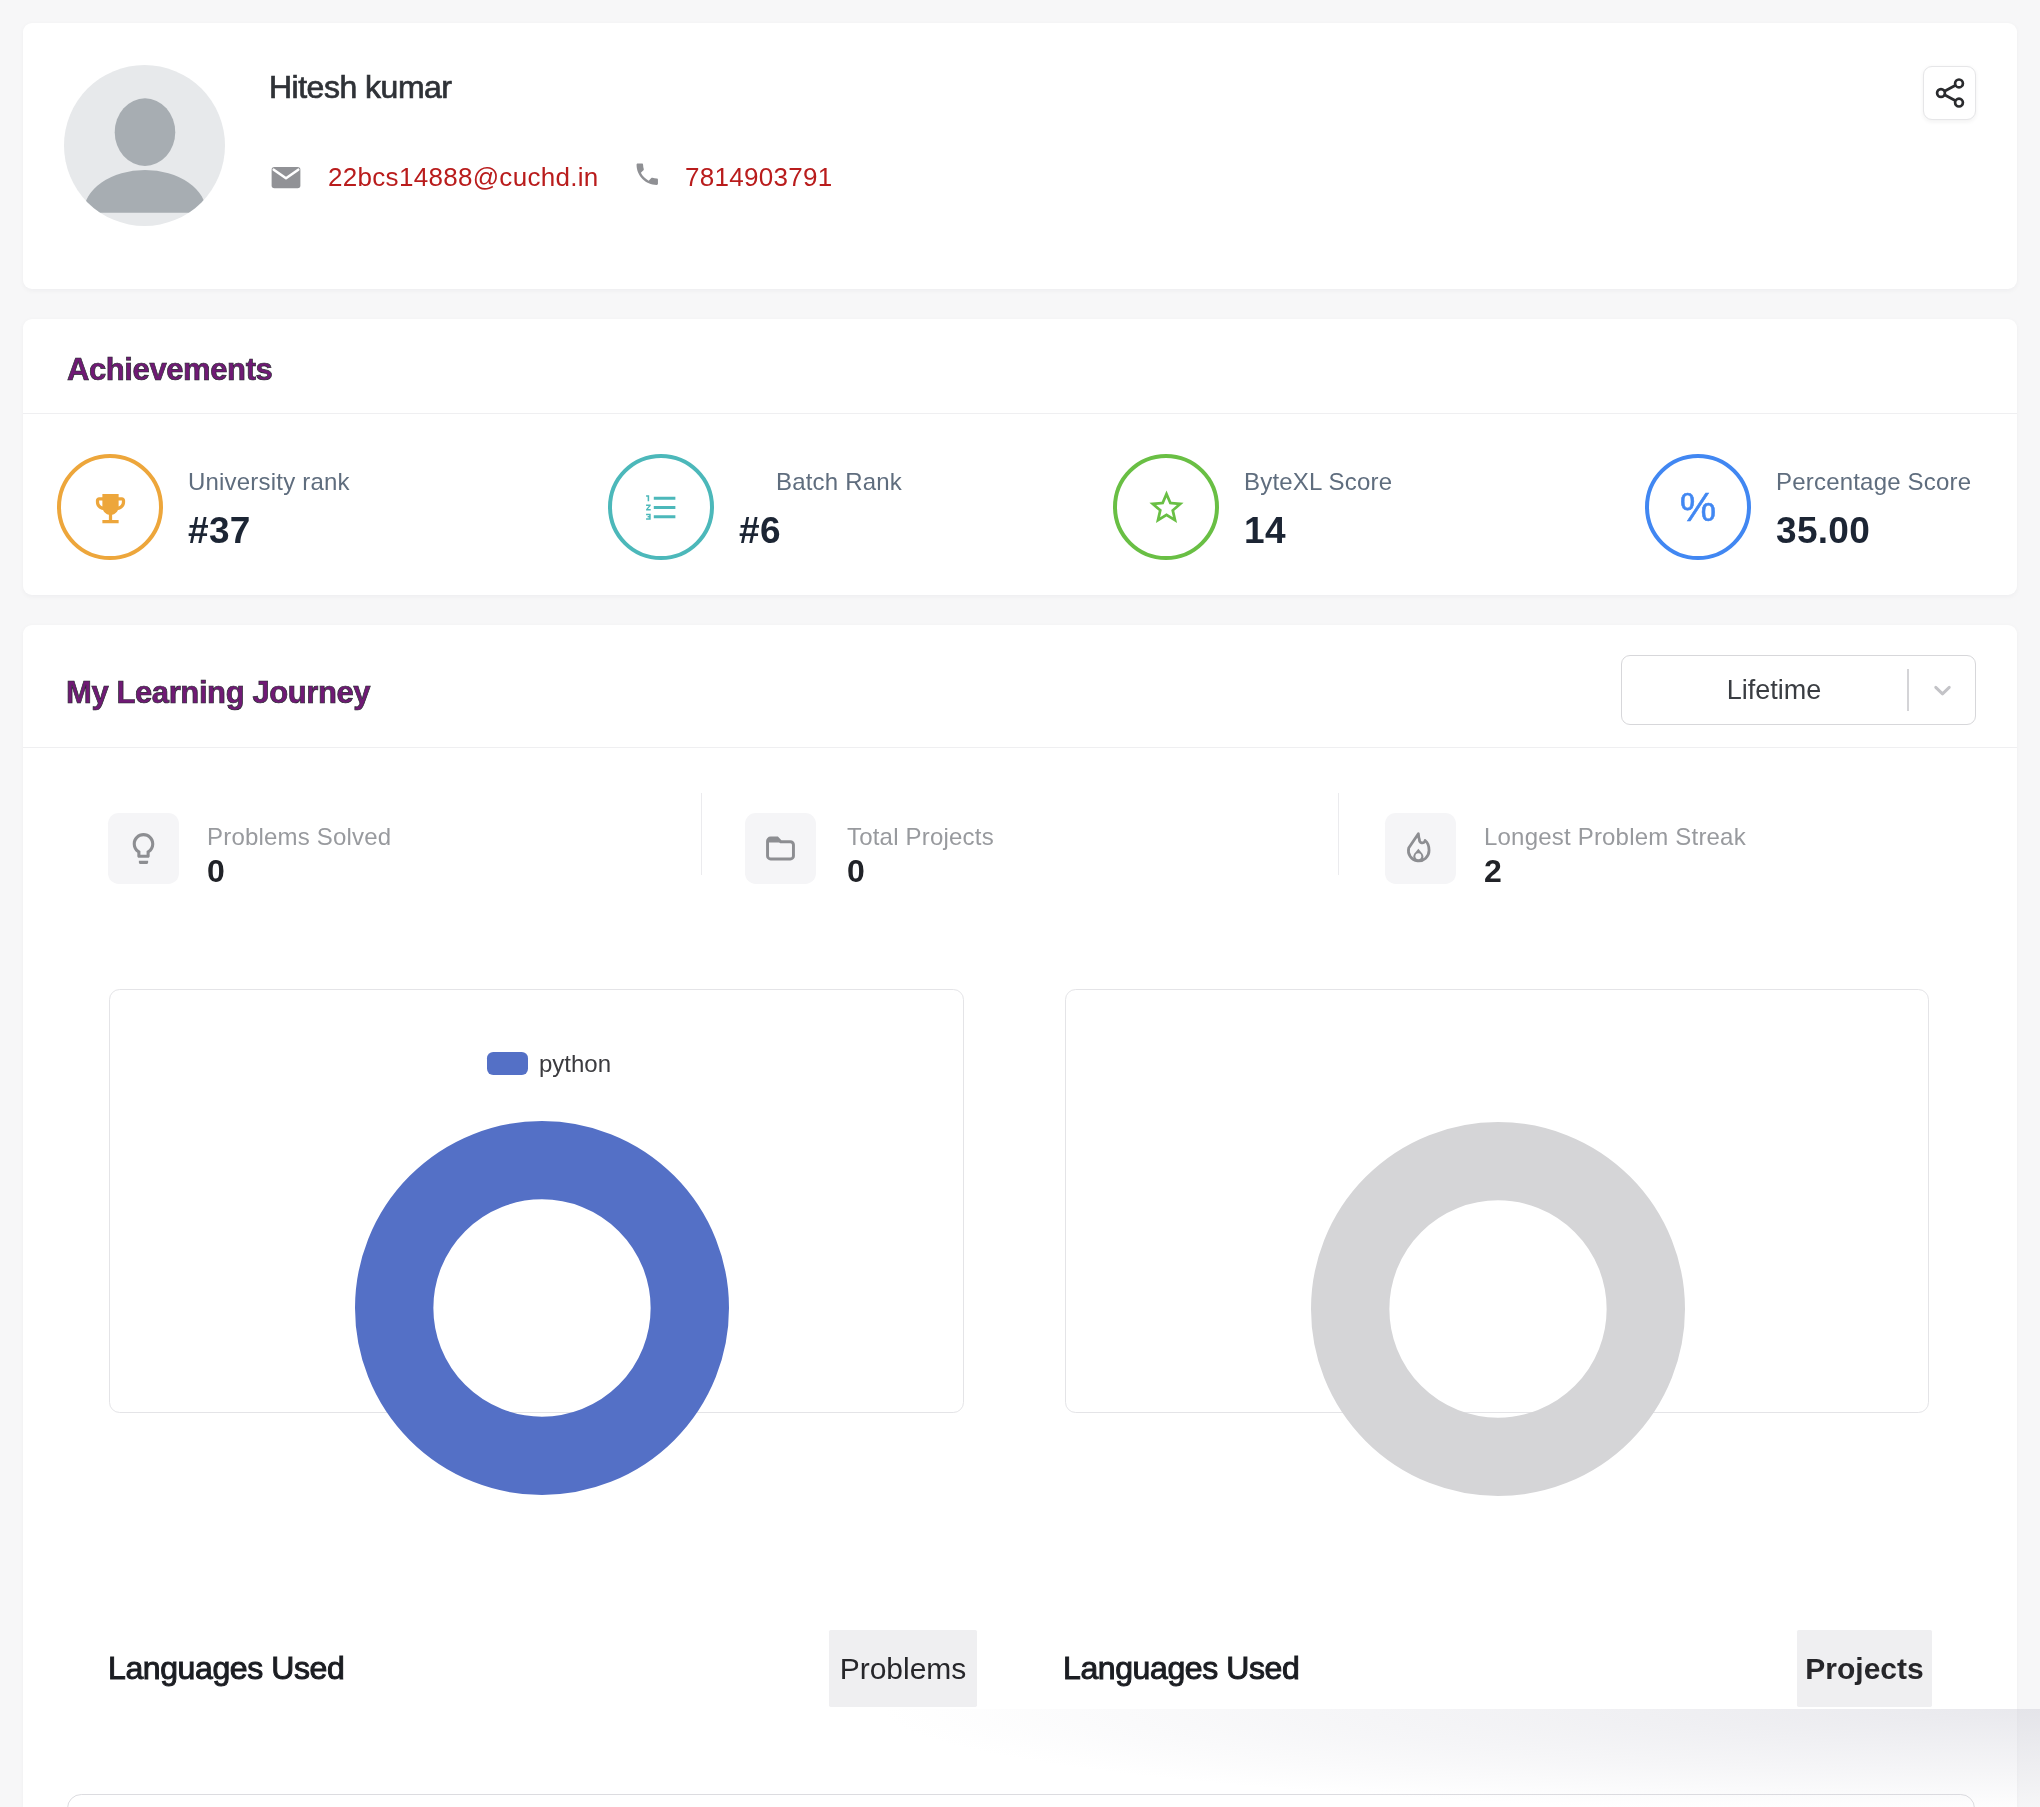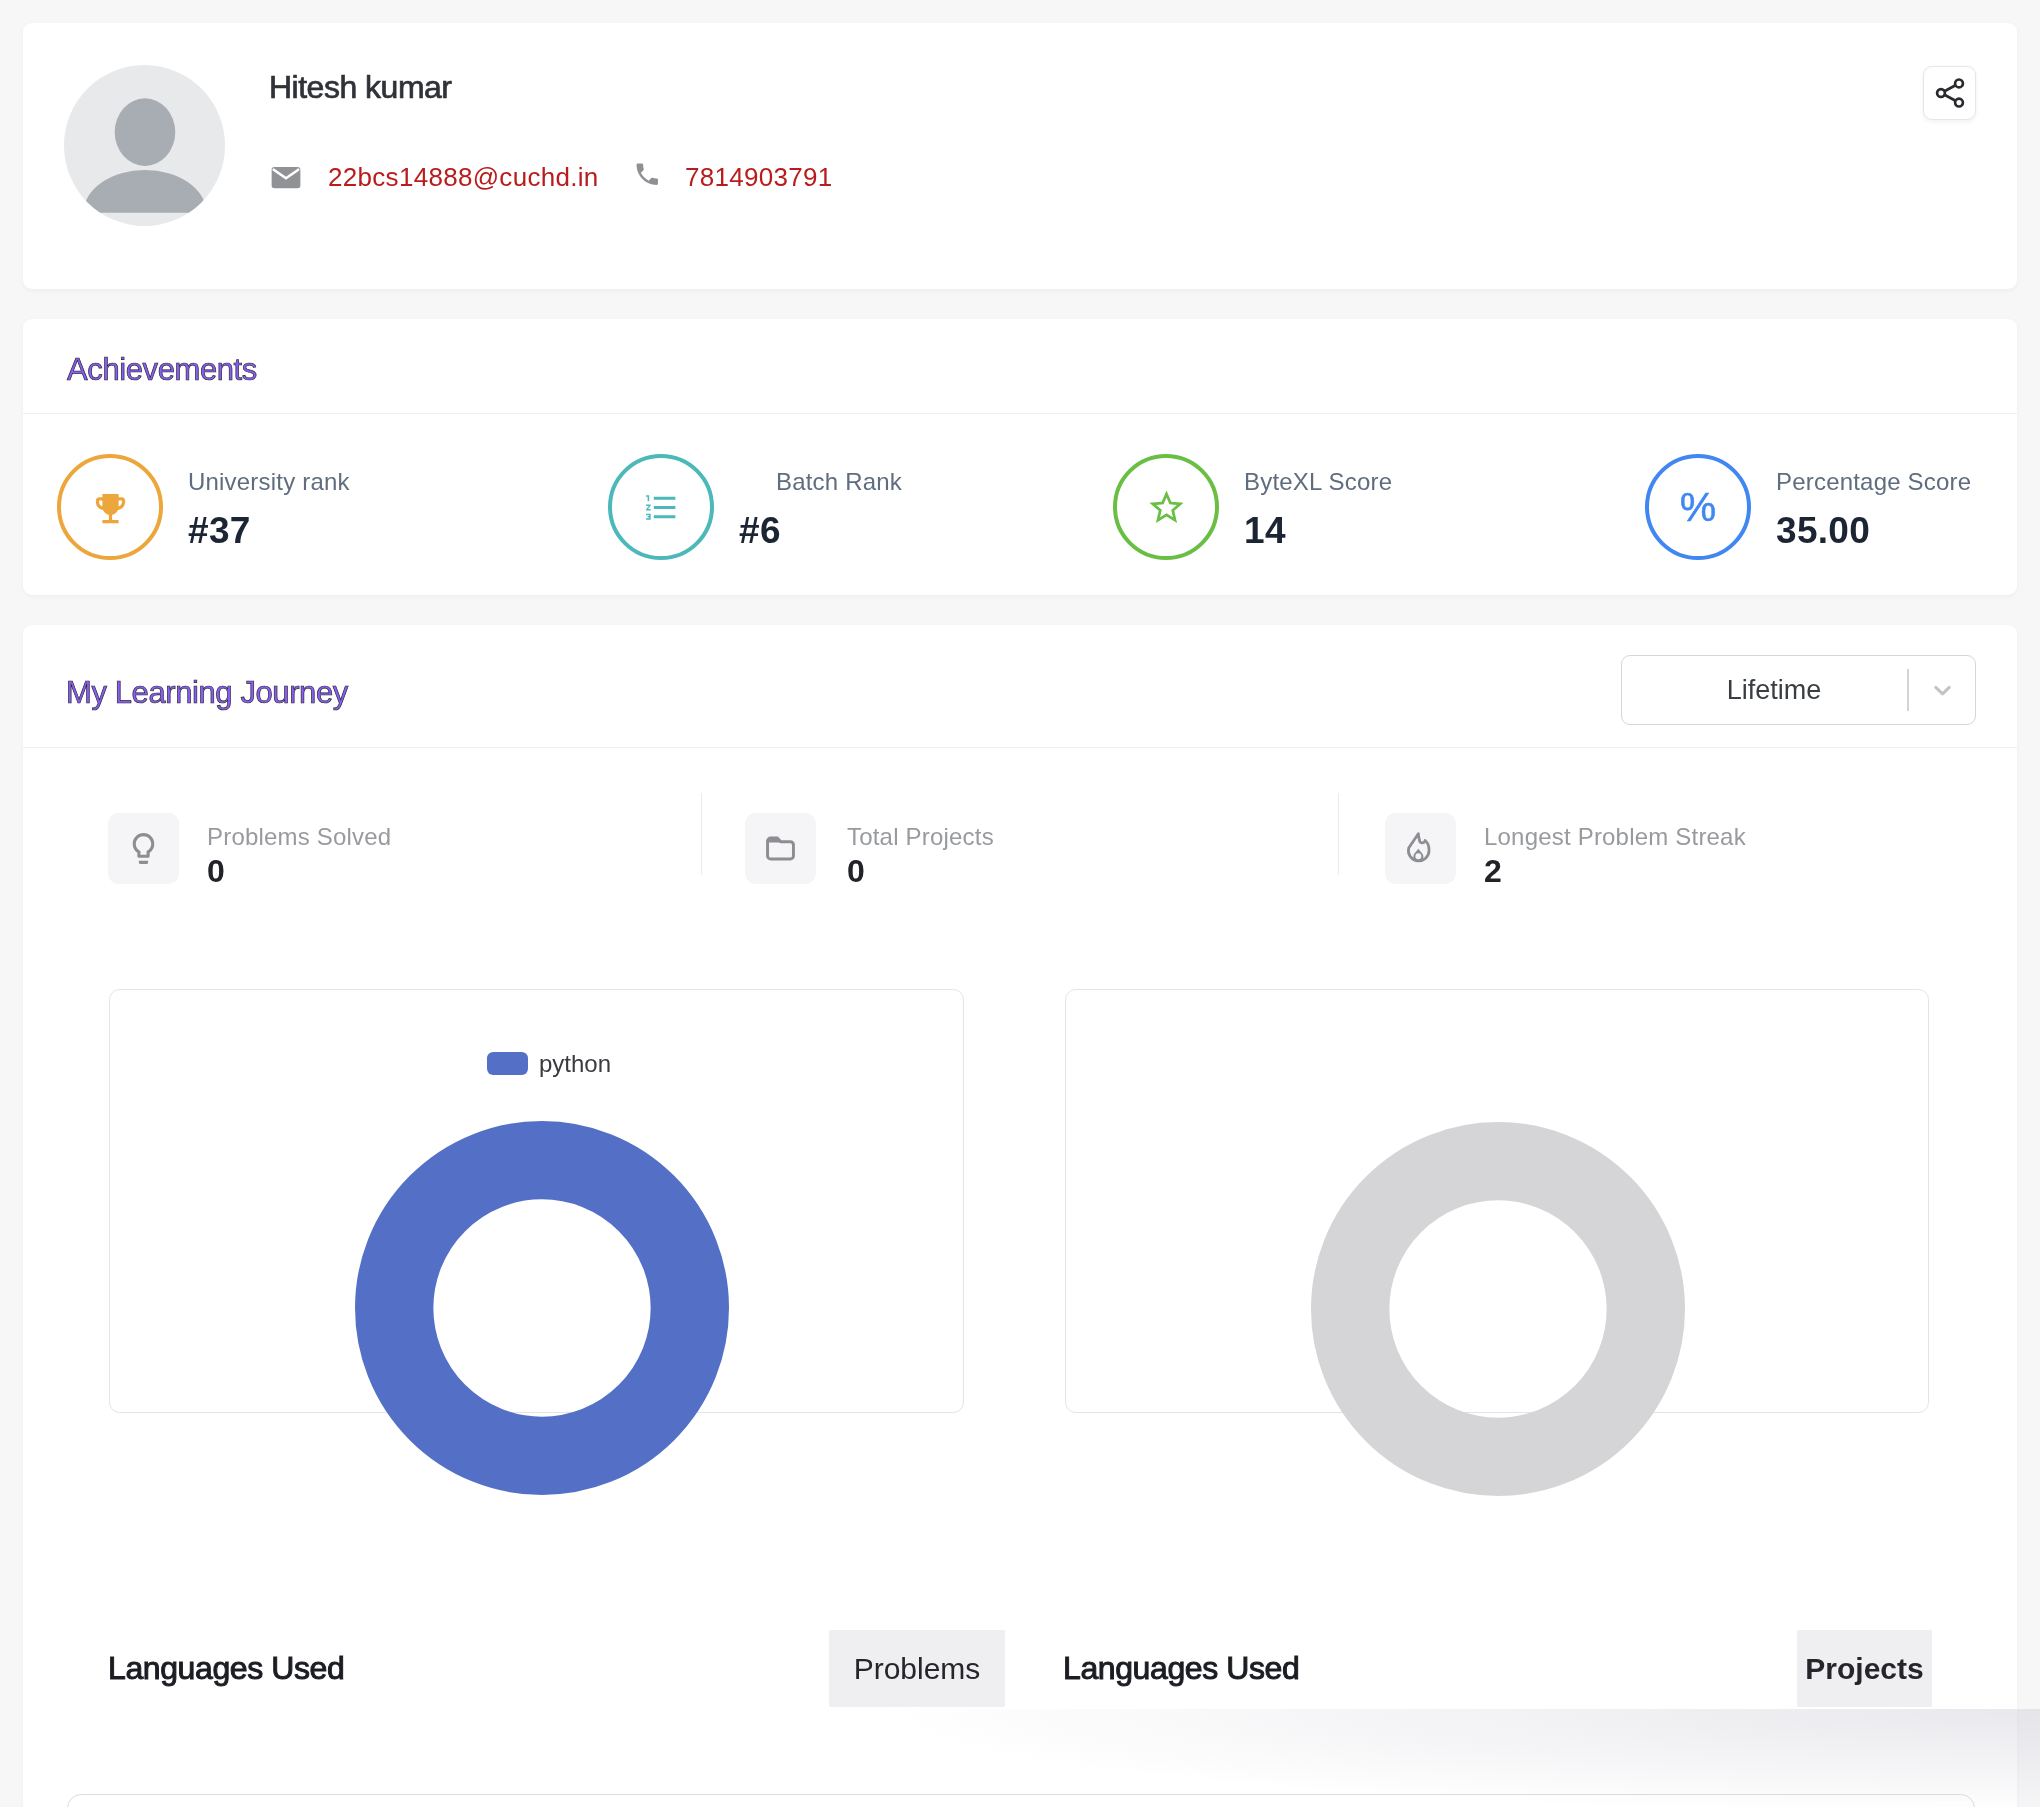--- a/index.html
+++ b/index.html
@@ -38,22 +38,22 @@
   .share-btn {
     position:absolute; left:1900px; top:43px; width:53px; height:54px;
     border:1.8px solid #e6e6e8; border-radius:9px; background:#fff;
     display:flex; align-items:center; justify-content:center; cursor:pointer;
     box-shadow:0 1.8px 4.5px rgba(30,30,40,0.06);
   }
 
   
   .ach-card { left:23px; top:319px; width:1994px; height:276px; }
   .section-title {
-    position:absolute; font-size:31px; line-height:31px; font-weight:400;
-    color:#8b5cf6; -webkit-text-stroke:0.7px #26292e; letter-spacing:-0.4px;
+    position:absolute; font-size:31px; line-height:31px; font-weight:700;
+    color:#701a75; -webkit-text-stroke:0.7px #26292e; letter-spacing:-0.4px;
   }
   .ach-title { left:44px; top:35px; }
   .ach-divider { position:absolute; left:0; top:94px; width:1994px; height:0; border-top:1.8px solid #efeff1; }
   .ach-item-circle {
     position:absolute; top:135px; width:106px; height:106px; border-radius:50%;
     border:4.5px solid #000; background:#fff;
     display:flex; align-items:center; justify-content:center;
   }
   .ach-label {
     position:absolute; top:151px; font-size:24px; line-height:24px;
@@ -107,21 +107,21 @@
 
   .lang-title {
     position:absolute; top:1027px; font-size:32px; line-height:32px; font-weight:400;
     color:#1b1d22; -webkit-text-stroke:1px #1b1d22; letter-spacing:-0.4px;
   }
   .chip {
     position:absolute; top:1005px; height:77px; background:#efeff1;
     display:flex; align-items:center; justify-content:center;
     font-size:30px; color:#26262a; cursor:pointer; border-radius:1.8px;
   }
-  .chip-problems { left:806px; width:176px; }
+  .chip-problems { left:806px; width:148px; }
   .chip-projects { left:1774px; width:135px;font-weight:bold; }
   .footer-shade {
     position:absolute; left:802px; top:1709px; width:1239px; height:98px;
     background:radial-gradient(130% 150% at 100% 0%, rgba(205,205,215,0.45) 0%, rgba(205,205,215,0.18) 45%, rgba(205,205,215,0) 72%);
     pointer-events:none; z-index:5;
   }
   .bottom-panel {
     position:absolute; left:44px; top:1169px; width:1908px; height:125px;
     background:#fff; border:1.8px solid #dcdce0; border-radius:14.3px;
   }

